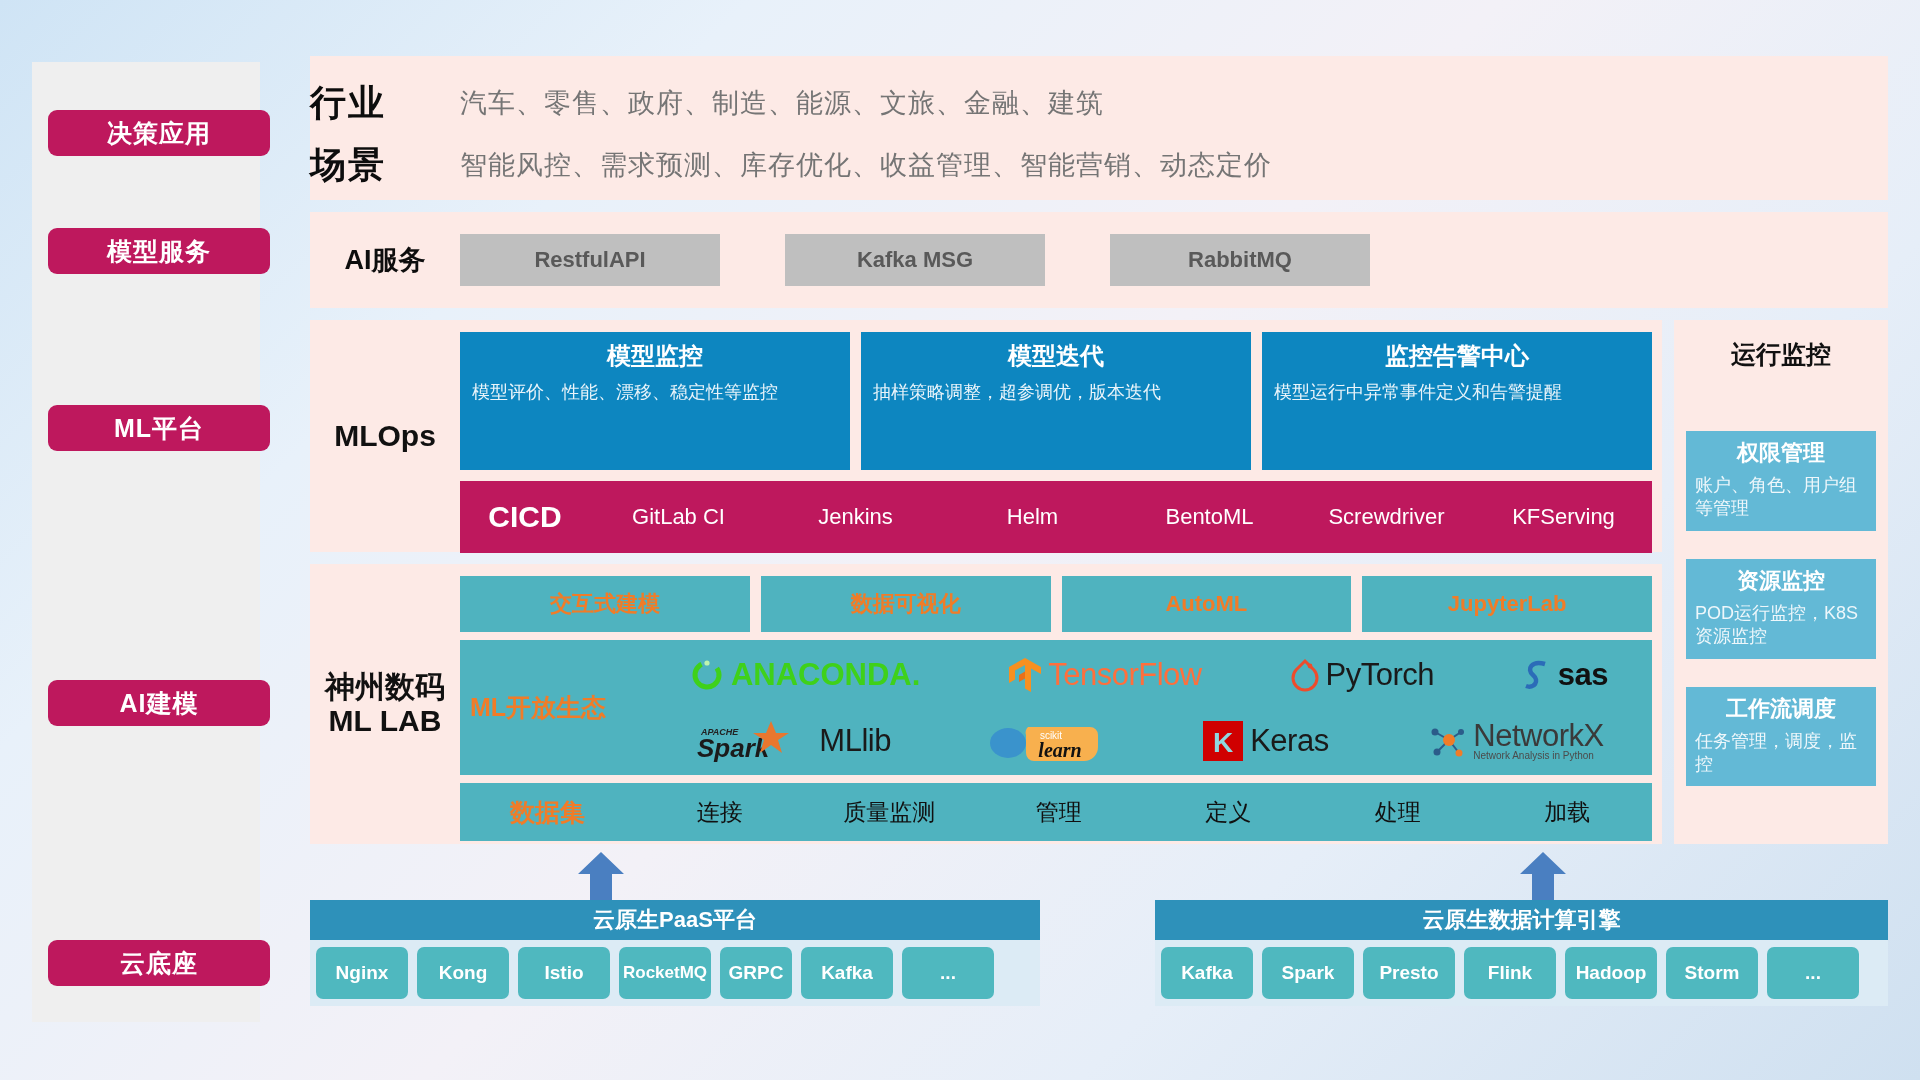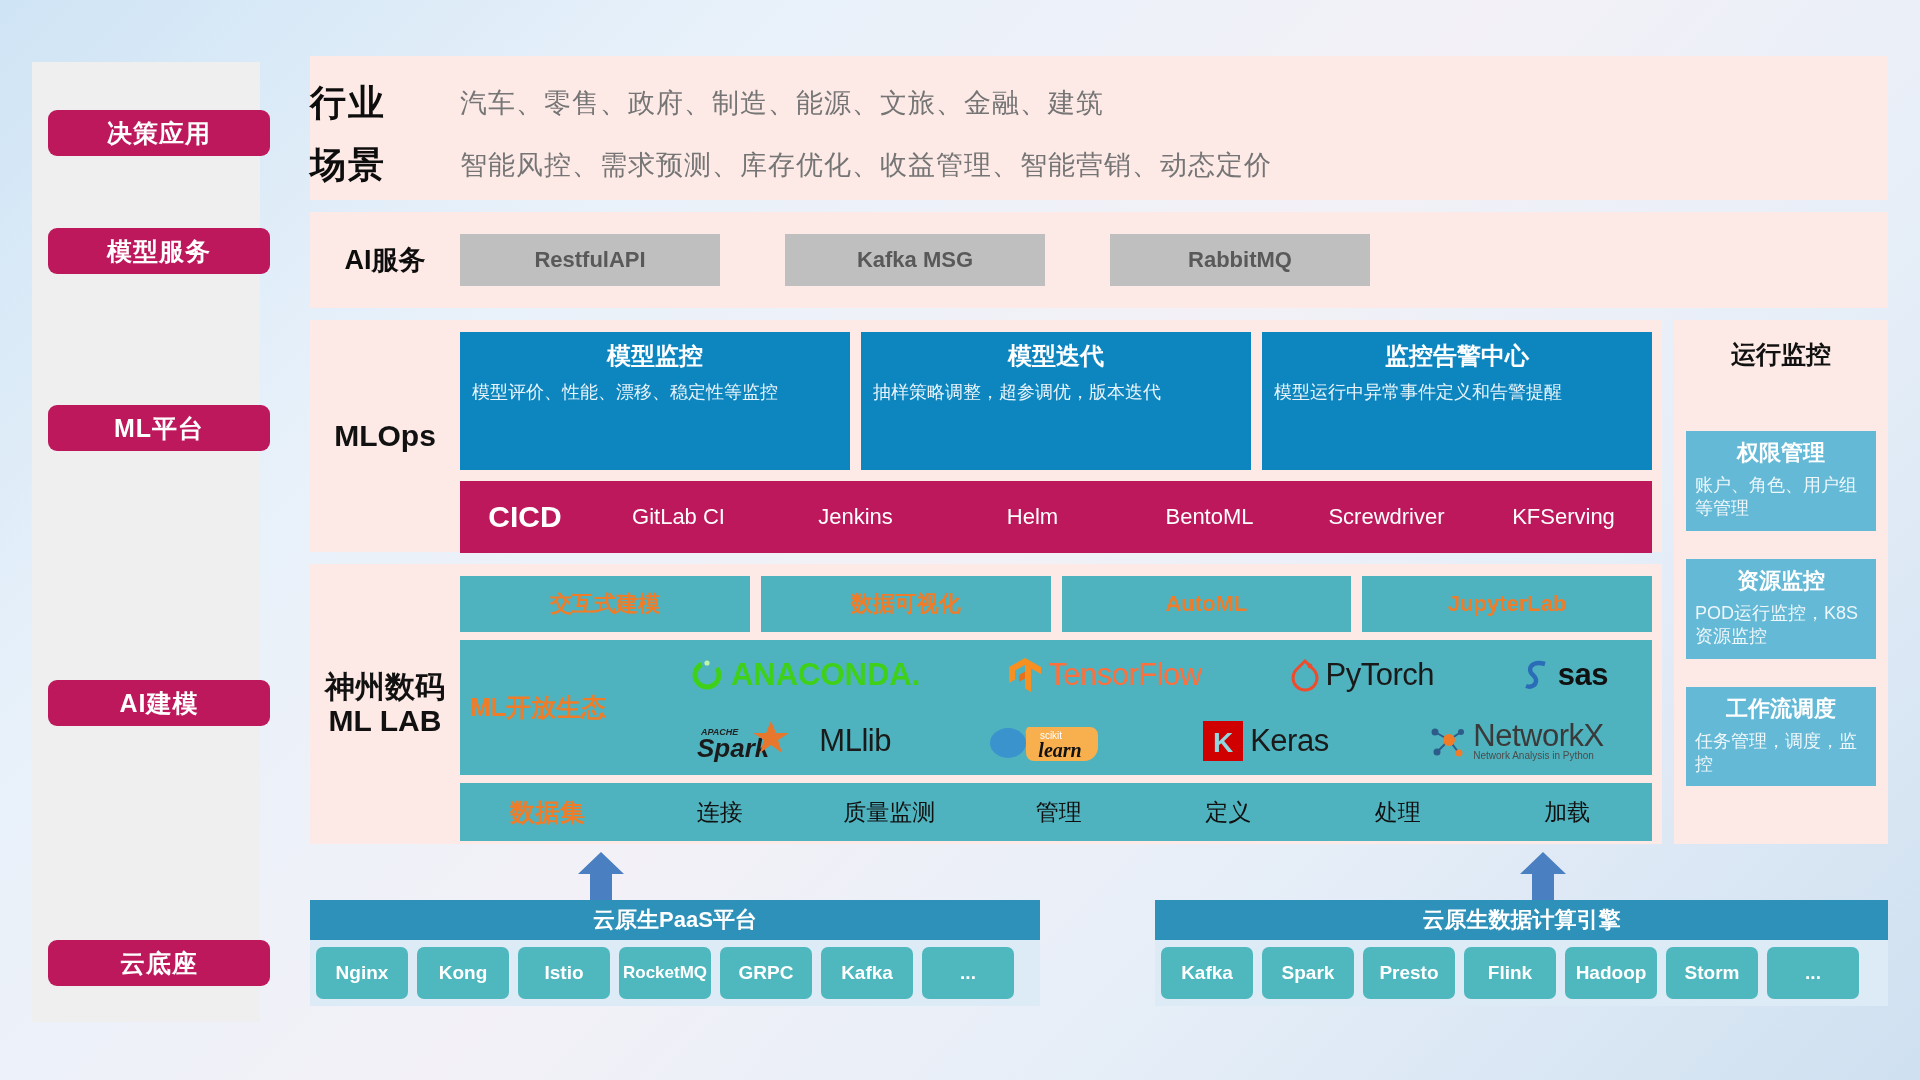--- a/index.html
+++ b/index.html
@@ -336,21 +336,21 @@
     <polygon points="23,0 46,22 34,22 34,50 12,50 12,22 0,22" fill="#4a7fc1"></polygon>
   </svg>
 
   <div class="cloud-col" style="left:0; width:730px">
     <div class="cloud-head">云原生PaaS平台</div>
     <div class="cloud-tray">
       <div class="cloud-chip" style="width:92px">Nginx</div>
       <div class="cloud-chip" style="width:92px">Kong</div>
       <div class="cloud-chip" style="width:92px">Istio</div>
       <div class="cloud-chip" style="width:92px;font-size:17px">RocketMQ</div>
-      <div class="cloud-chip" style="width:92px">GRPC</div>
+      <div class="cloud-chip" style="width:72px">GRPC</div>
       <div class="cloud-chip" style="width:92px">Kafka</div>
       <div class="cloud-chip" style="width:92px">...</div>
     </div>
   </div>
 
   <svg class="dash-arrows" viewBox="0 0 120 90">
     <line x1="4" y1="18" x2="104" y2="18" stroke="#5b8fd0" stroke-width="2.5" stroke-dasharray="9 7"></line>
     <polygon points="118,18 104,11 104,25" fill="#5b8fd0"></polygon>
     <line x1="116" y1="62" x2="16" y2="62" stroke="#5b8fd0" stroke-width="2.5" stroke-dasharray="9 7"></line>
     <polygon points="2,62 16,55 16,69" fill="#5b8fd0"></polygon>

